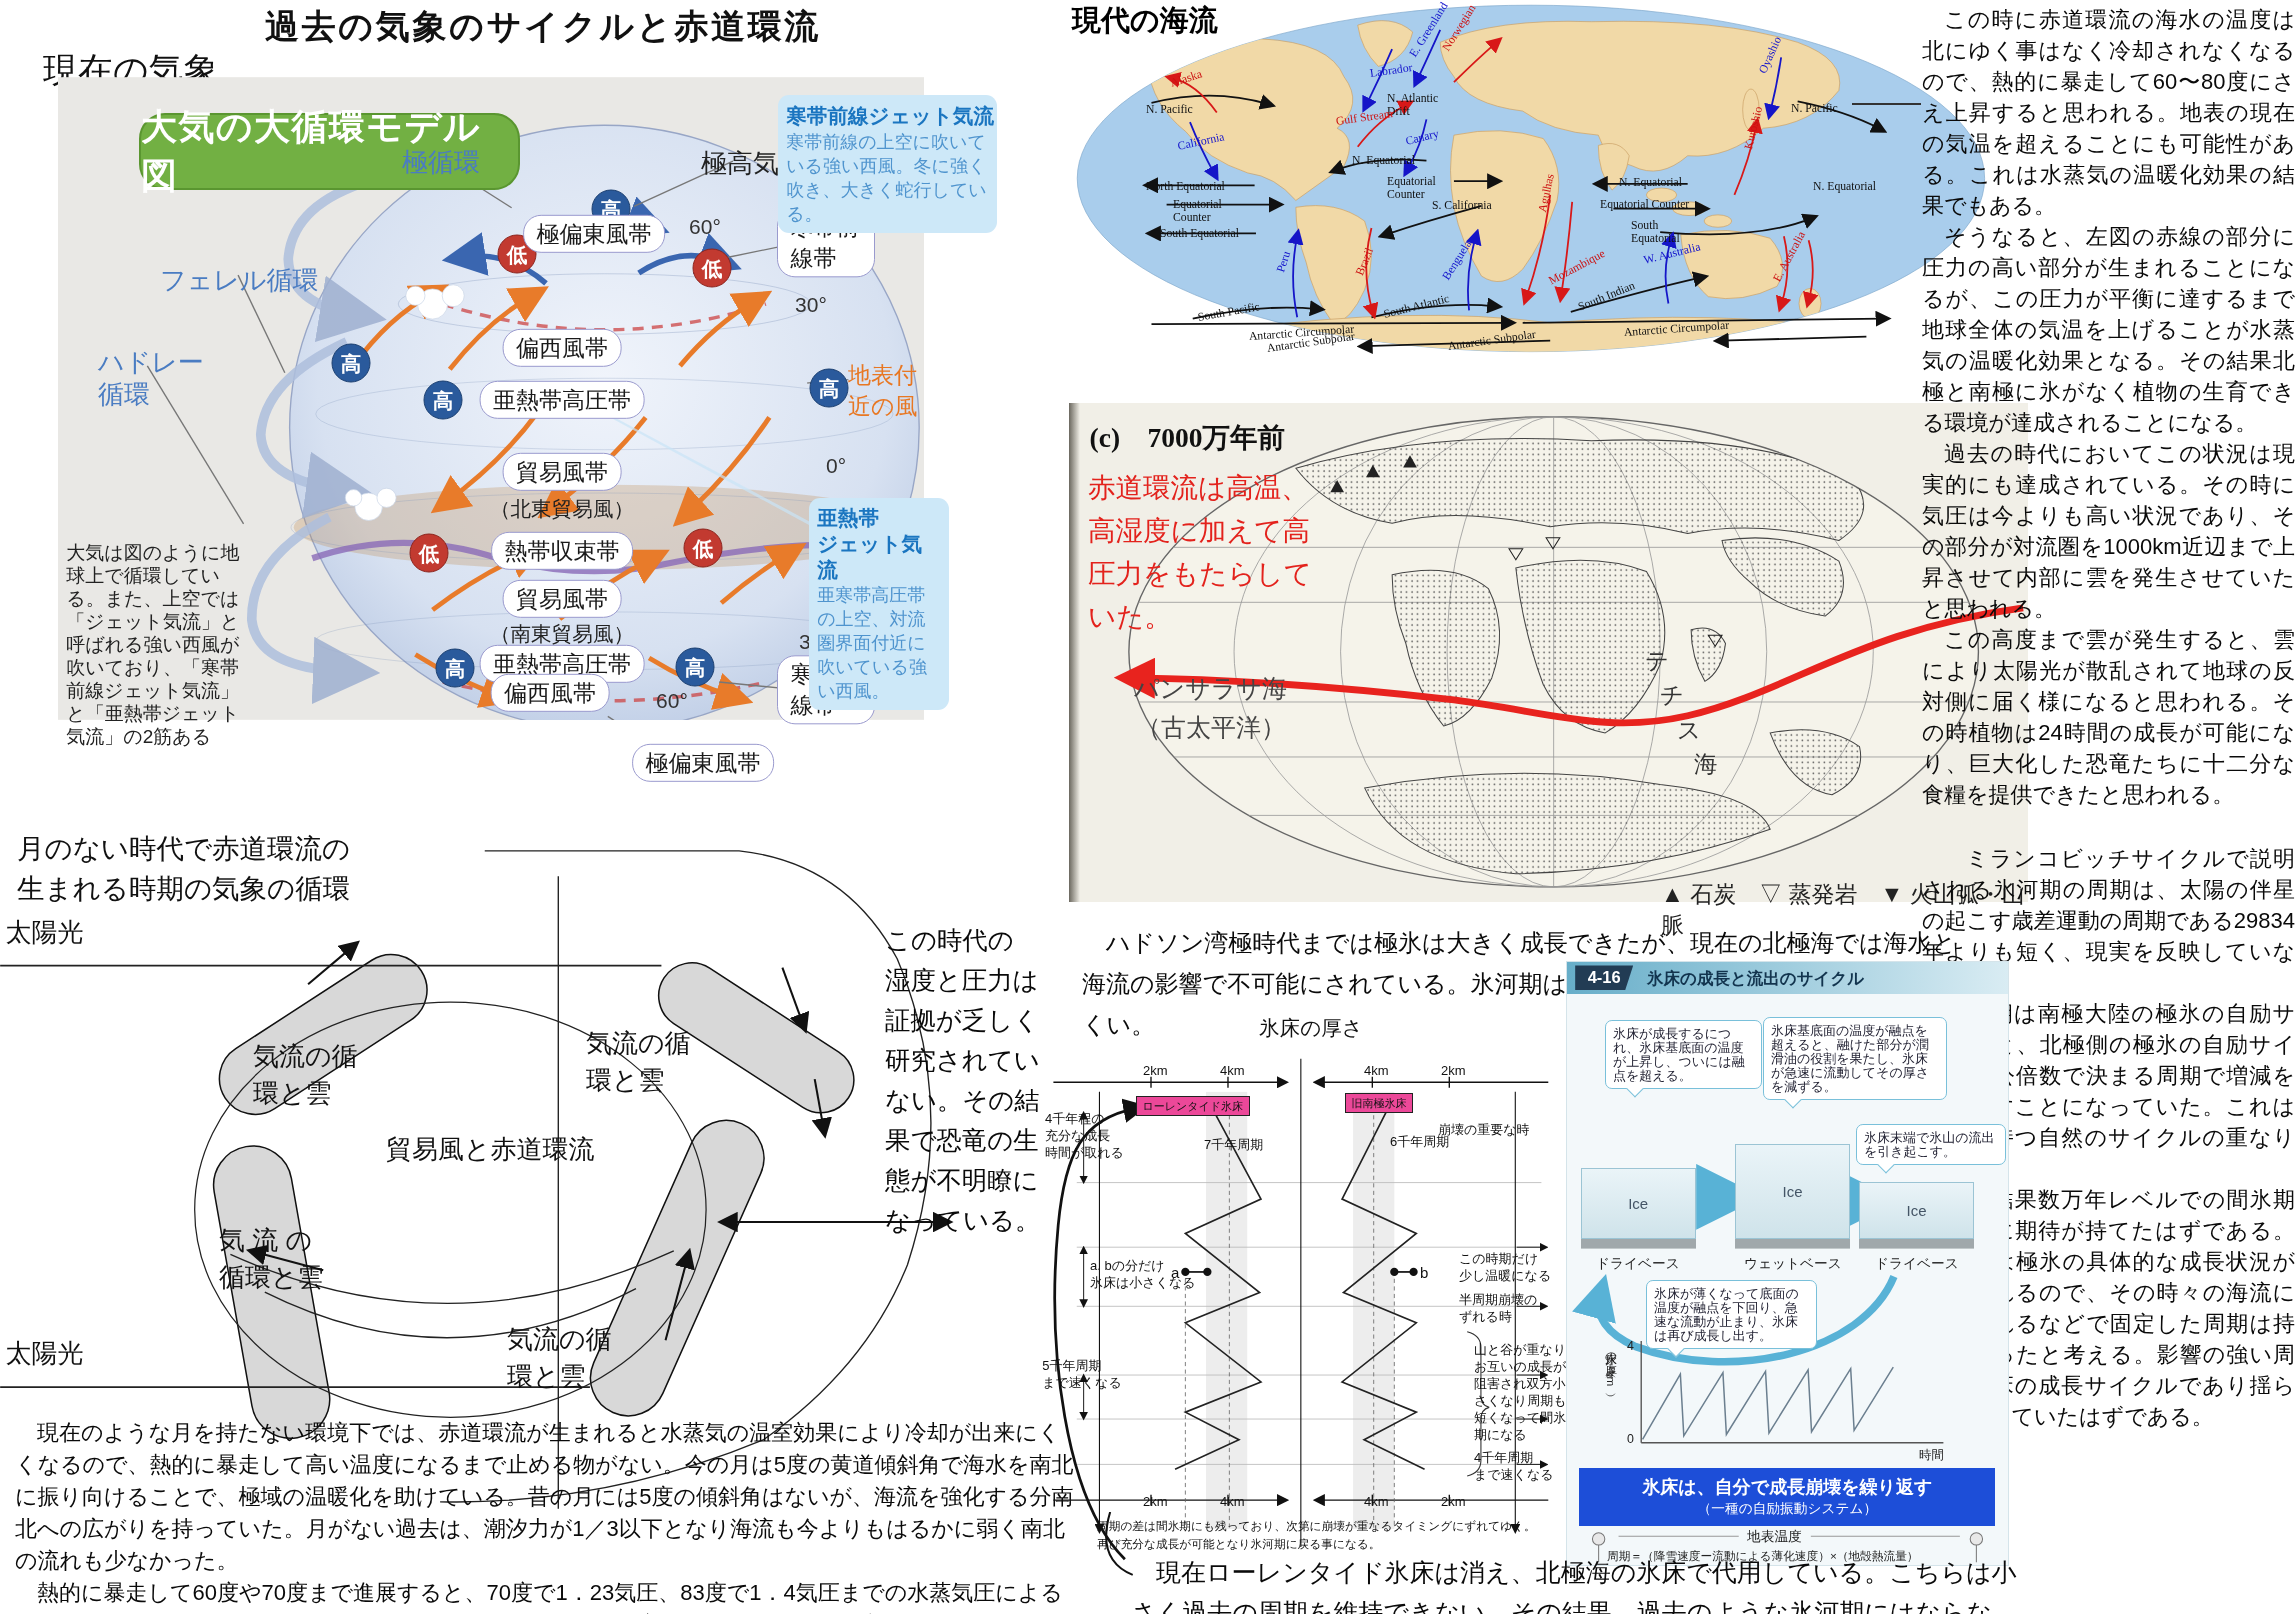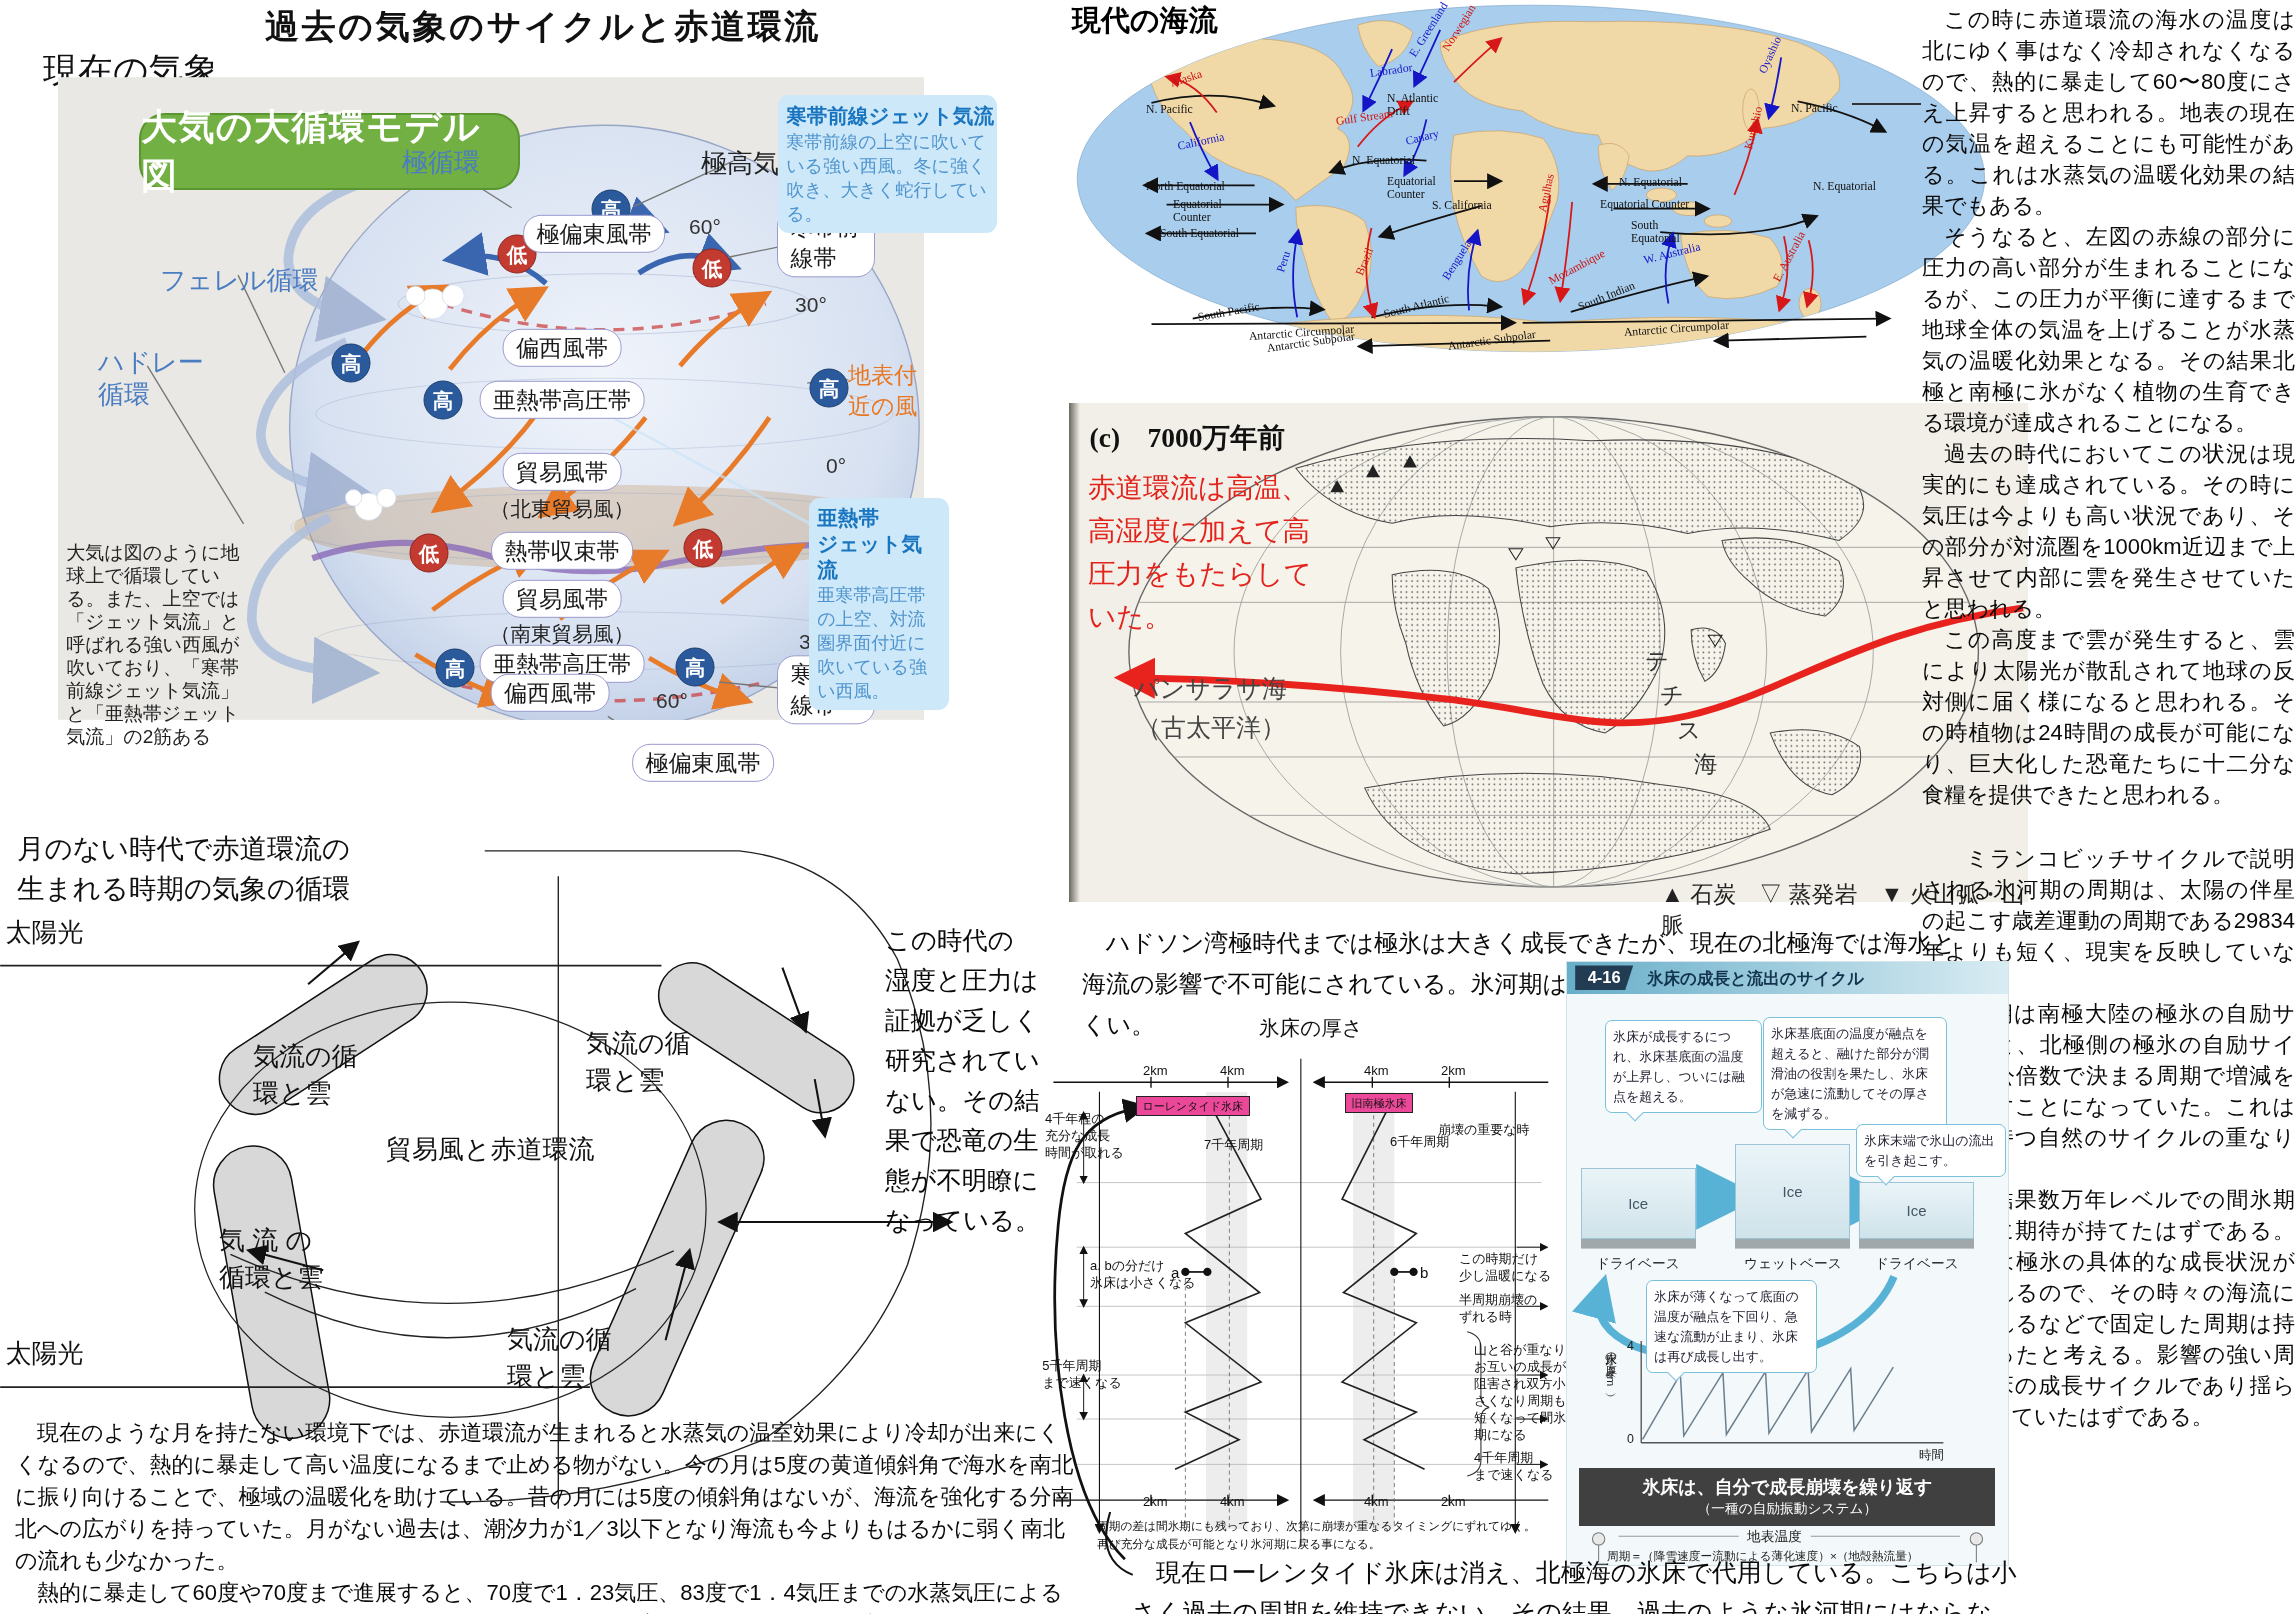--- a/index.html
+++ b/index.html
@@ -44,24 +44,24 @@
   .mnl{font-size:26px;color:#111;line-height:37px;white-space:pre-line;}
   
   #ice{position:absolute;left:1034px;top:1019px;width:533px;height:543px;}
   .ilabel{font-size:13px;line-height:17px;color:#111;white-space:pre-line;}
   .ibox{border:1.4px solid #222;background:#ec4899;padding:0.7px 5.5px;font-size:11px;white-space:nowrap;}
   
   #panel416{position:absolute;left:1566px;top:961px;width:441px;height:603px;background:#f3f8fa;border:0.7px solid #d5e4ea;}
   #p416-header{position:absolute;left:0;top:0;width:100%;height:32px;background:linear-gradient(90deg,#67aec9,#d9ecf3);}
   #p416-badge{position:absolute;left:8.2px;top:3.4px;width:58px;height:25px;background:#223c54;color:#fff;font-size:16.5px;font-weight:bold;display:flex;align-items:center;justify-content:center;clip-path:polygon(0 0,100% 0,86% 100%,0 100%);}
   #p416-title{position:absolute;left:80px;top:5.5px;font-size:16.5px;font-weight:bold;color:#12344e;}
-  .bubble{position:absolute;background:#fff;border:1.4px solid #79c0da;border-radius:6.9px;padding:5.5px 6.9px;font-size:13px;line-height:20px;color:#223;}
+  .bubble{position:absolute;background:#fff;border:1.4px solid #79c0da;border-radius:6.9px;padding:5.5px 6.9px;font-size:13px;line-height:14px;color:#223;}
   .bubble::after{content:'';position:absolute;left:23.4px;bottom:-6.9px;width:11px;height:11px;background:#fff;border-right:1.4px solid #79c0da;border-bottom:1.4px solid #79c0da;transform:rotate(45deg);}
   .icebox{position:absolute;background:linear-gradient(#eaf4f8,#cfe3ea);border:0.7px solid #9bc4d4;display:flex;align-items:center;justify-content:center;font-size:15px;color:#456;box-shadow:0 9.6px 0 rgba(60,70,75,.45);}
-  #p416-banner{position:absolute;left:12.4px;top:506px;width:416px;height:58px;background:#404040;color:#fff;text-align:center;}
+  #p416-banner{position:absolute;left:12.4px;top:506px;width:416px;height:58px;background:#1d4ed8;color:#fff;text-align:center;}
   #p416-banner .b1{font-size:18px;font-weight:bold;margin-top:6.9px;}
   #p416-banner .b2{font-size:13.7px;margin-top:1.4px;}
   .p4label{font-size:13px;color:#222;white-space:pre-line;}
   .vtext{writing-mode:vertical-rl;}
   
   .tblock{position:absolute;color:#0a0a0a;}
 </style>
 </head>
 <body>
 

